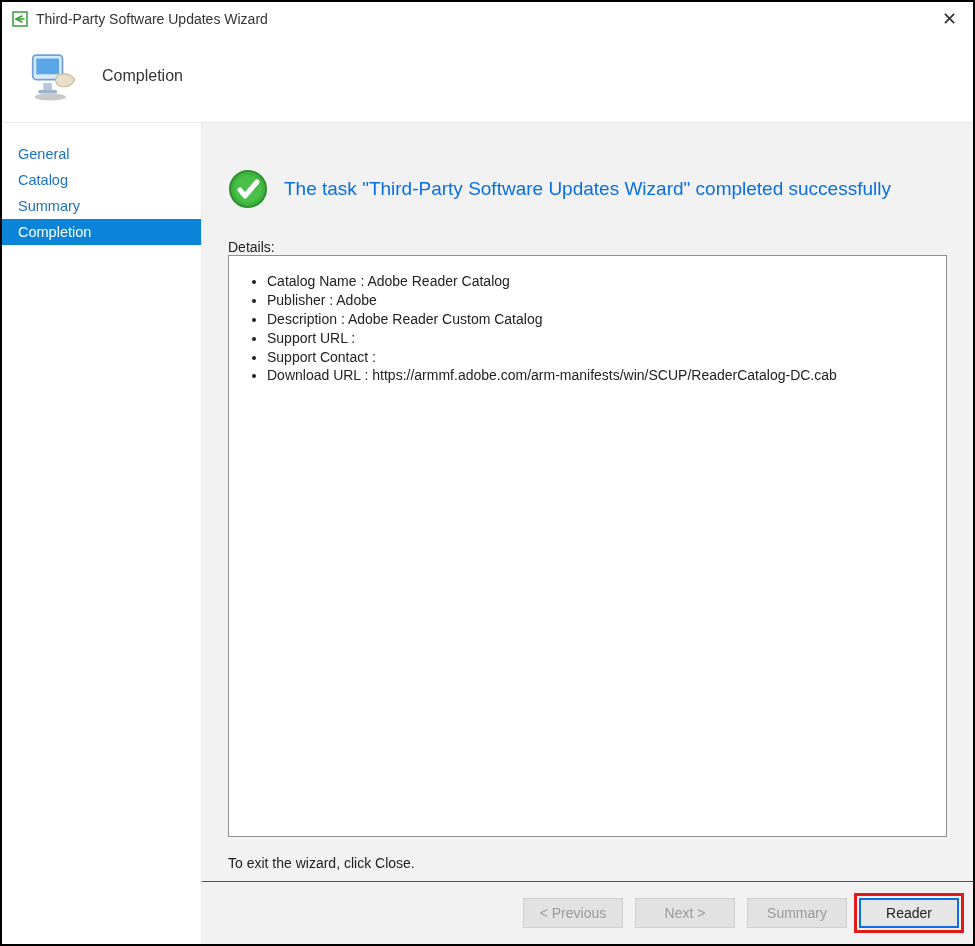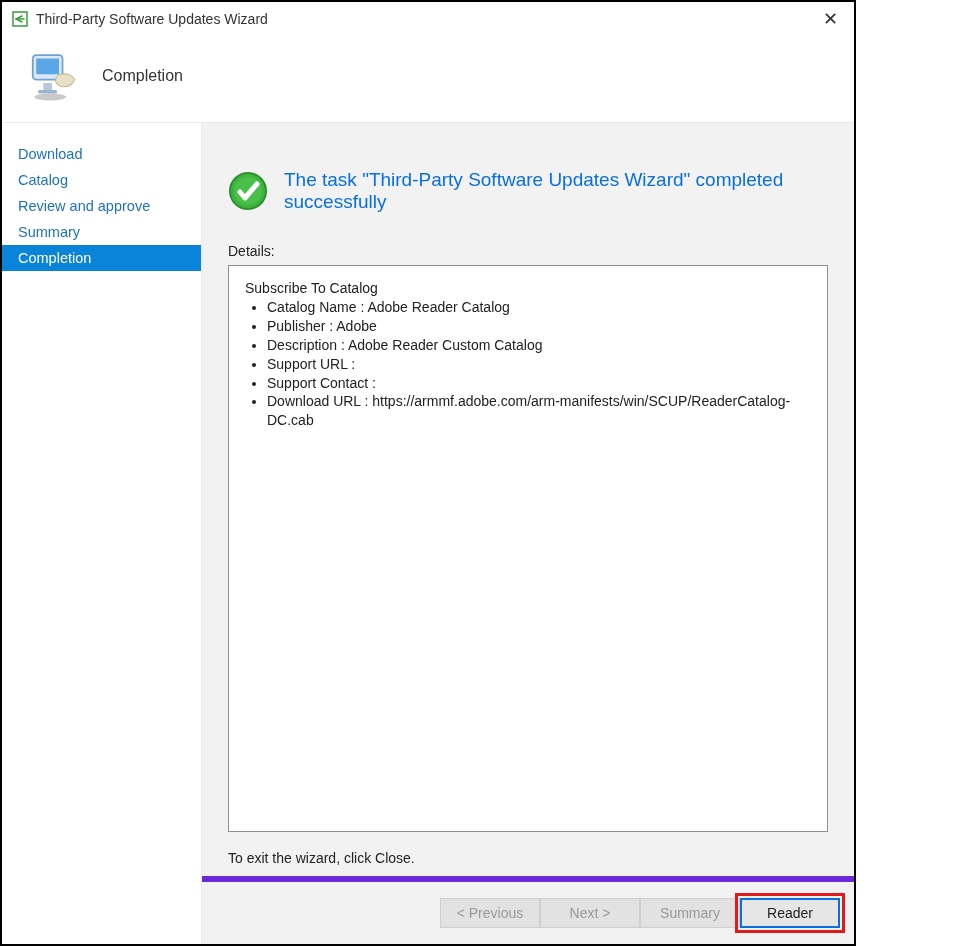--- a/index.html
+++ b/index.html
@@ -7,21 +7,21 @@
   body {
     font-family: "Segoe UI", Tahoma, Arial, sans-serif;
     font-size: 14px;
     color: #222;
     background: #fff;
     width: 975px;
     height: 946px;
     overflow: hidden;
   }
   .window {
-    width: 856px;
+    width: 975px;
     height: 946px;
     border: 2px solid #000;
     background: #fff;
     display: flex;
     flex-direction: column;
   }
   .titlebar {
     height: 34px;
     display: flex;
     align-items: center;
@@ -81,38 +81,39 @@
     display: flex;
     align-items: center;
     gap: 16px;
     margin-bottom: 30px;
   }
   .success-icon { width: 40px; height: 40px; flex: 0 0 40px;}
   .success-text {
     color: #0a6fe0;
     font-size: 19px;
   }
-  .details-label { color: #222; font-size: 14px; margin-bottom: 6px; }
+  .details-label { color: #222; font-size: 14px; }
   .details-box {
     flex: 1;
     border: 1px solid #8f8f8f;
     background: #fff;
     padding: 14px 10px;
     overflow: auto;
     min-height: 0;
   }
   .details-root { font-size: 14px; color: #222; padding-left: 6px;}
   .details-list { margin: 2px 0 0 0; padding-left: 28px; list-style: disc; }
   .details-list li { margin: 0; line-height: 1.35; }
   .exit-hint { margin-top: 18px; font-size: 14px; color: #222; }
   .footer {
     padding: 16px 14px 16px 14px;
     display: flex;
     justify-content: flex-end;
-    border-top: 6px solid #6d28d9;
+    gap: 12px;
+    border-top: 1px solid #6d28d9;
     background: #f3f2f2;
   }
   .btn {
     min-width: 100px;
     height: 30px;
     background: #e2e2e2;
     border: 1px solid #cfcfcf;
     color: #9a9a9a;
     font-size: 14px;
     display: inline-flex;
@@ -160,27 +161,24 @@
         <path d="M42 30 q10 -2 16 6 q-4 10 -16 8 q-6 -2 -6 -8 q2 -6 6 -6z" fill="#e8dfca" stroke="#c6b88f" stroke-width="1.2"></path>
       </svg>
     </span>
     <span class="header-title">Completion</span>
   </div>
 
   <div class="body">
 
     <div class="sidebar">
       <div class="side-item">
-        <span>Download</span>
+        <span>General</span>
       </div>
       <div class="side-item">
         <span>Catalog</span>
-      </div>
-      <div class="side-item">
-        <span>Review and approve</span>
       </div>
       <div class="side-item">
         <span>Summary</span>
       </div>
       <div class="side-item selected">
         <span>Completion</span>
       </div>
     </div>
 
     <div class="content">
@@ -192,21 +190,20 @@
               <circle cx="20" cy="20" r="14" fill="#49c049"></circle>
               <path d="M12 21 L17 27 L29 13" fill="none" stroke="#fff" stroke-width="5" stroke-linecap="round" stroke-linejoin="round"></path>
             </svg>
           </span>
           <span class="success-text">The task "Third-Party Software Updates Wizard" completed successfully</span>
         </div>
 
         <div class="details-label">Details:</div>
 
         <div class="details-box">
-          <div class="details-root">Subscribe To Catalog</div>
           <ul class="details-list">
             <li>Catalog Name : Adobe Reader Catalog</li>
             <li>Publisher : Adobe</li>
             <li>Description : Adobe Reader Custom Catalog</li>
             <li>Support URL :</li>
             <li>Support Contact :</li>
             <li>Download URL : https://armmf.adobe.com/arm-manifests/win/SCUP/ReaderCatalog-DC.cab</li>
           </ul>
         </div>
 

